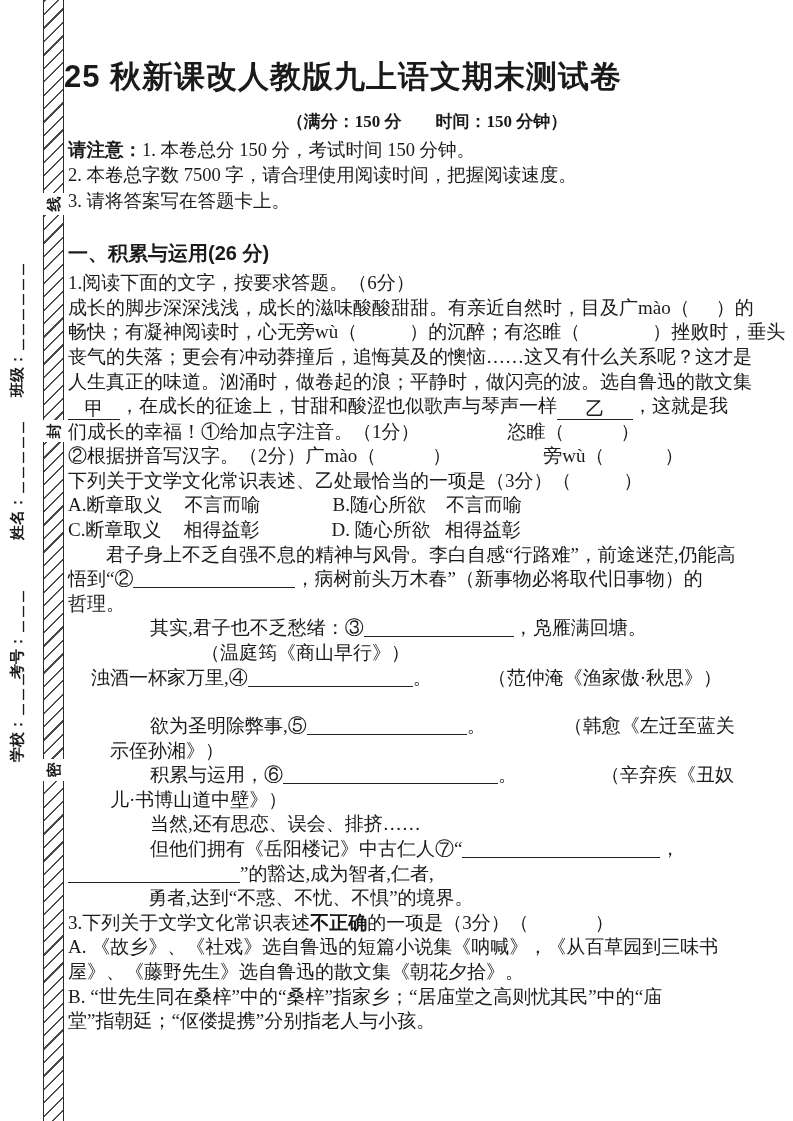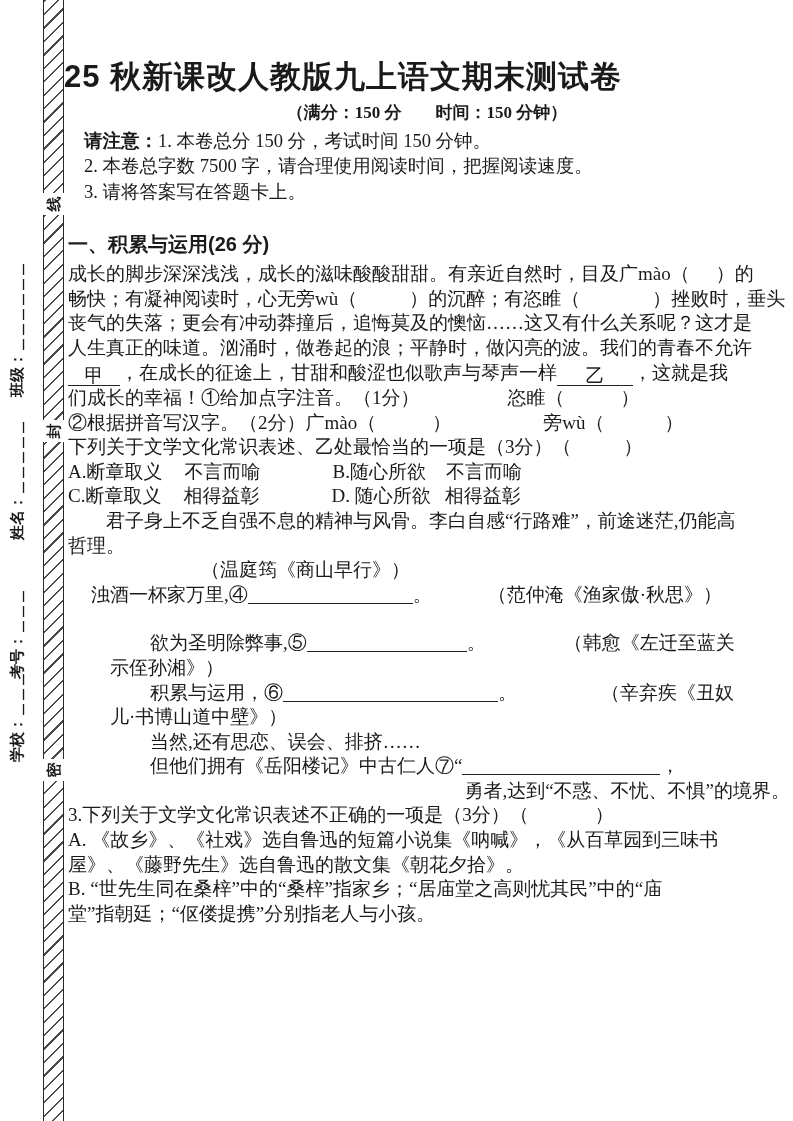--- a/index.html
+++ b/index.html
@@ -37,33 +37,33 @@
   .vl-kaohao{width:104px;left:-35px;top:616px;}
   .vl-xuexiao{width:96px;left:-31px;top:703px;}
   
   .content{position:absolute;left:64px;top:0;width:726px;height:100%;}
   .title{
     margin:57px 0 0 0;text-align:left;
     font-family:"Liberation Sans","DejaVu Sans",sans-serif;
     font-weight:bold;font-size:31px;letter-spacing:1px;line-height:40px;
   }
   .subtitle{
-    margin-top:6px;text-align:center;
+    margin-top:15px;text-align:center;
     font-weight:bold;font-size:17px;line-height:20px;
   }
-  .notices{margin:6px 0 0 20px;font-size:18.5px;line-height:25.4px;}
+  .notices{margin:6px 0 0 4px;font-size:18.5px;line-height:25.4px;}
   .notice-line .lbl{font-weight:bold;}
   .sec-heading{
     margin:27px 0 0 4px;
     font-family:"Liberation Sans","DejaVu Sans",sans-serif;
     font-weight:bold;font-size:20px;line-height:24px;
   }
   #body{margin:6px 0 0 4px;font-size:19px;line-height:24.6px;}
   .bline{white-space:nowrap;}
-  .bline .bold{font-weight:normal;}
+  .bline .bold{font-weight:bold;}
   .gap{display:inline-block;height:1px;}
   .blank{
     display:inline-block;border-bottom:1.6px solid #222;
     height:1.02em;line-height:1.02em;text-align:center;
     vertical-align:-3px;
   }
 </style>
 </head>
 <body>
 
@@ -99,41 +99,45 @@
         <span>2. 本卷总字数 7500 字，请合理使用阅读时间，把握阅读速度。</span>
       </div>
       <div class="notice-line">
         <span>3. 请将答案写在答题卡上。</span>
       </div>
     </div>
 
     <div class="sec-heading">一、积累与运用(26 分)</div>
 
     <div id="body">
+        <div class="bline"><span>1.阅读下面的文字，按要求答题。（6分）</span></div>
         <div class="bline"><span>成长的脚步深深浅浅，成长的滋味酸酸甜甜。有亲近自然时，目及广mào（</span><span class="gap" style="width: 26px;"></span><span>）的</span></div>
         <div class="bline"><span>畅快；有凝神阅读时，心无旁wù（</span><span class="gap" style="width: 52px;"></span><span>）的沉醉；有恣睢（</span><span class="gap" style="width: 72px;"></span><span>）挫败时，垂头</span></div>
         <div class="bline"><span>丧气的失落；更会有冲动莽撞后，追悔莫及的懊恼……这又有什么关系呢？这才是</span></div>
-        <div class="bline"><span>人生真正的味道。汹涌时，做卷起的浪；平静时，做闪亮的波。我们的青春不允许</span></div>
+        <div class="bline"><span>人生真正的味道。汹涌时，做卷起的浪；平静时，做闪亮的波。选自鲁迅的散文集</span></div>
         <div class="bline"><span class="blank" style="width: 52px;">甲</span><span>，在成长的征途上，甘甜和酸涩也似歌声与琴声一样</span><span class="blank" style="width: 76px;">乙</span><span>，这就是我</span></div>
         <div class="bline"><span>们成长的幸福！①给加点字注音。（1分）</span><span class="gap" style="width: 88px;"></span><span>恣睢（</span><span class="gap" style="width: 56px;"></span><span>）</span></div>
         <div class="bline"><span>②根据拼音写汉字。（2分）广mào（</span><span class="gap" style="width: 56px;"></span><span>）</span><span class="gap" style="width: 92px;"></span><span>旁wù（</span><span class="gap" style="width: 60px;"></span><span>）</span></div>
         <div class="bline"><span>下列关于文学文化常识表述、乙处最恰当的一项是（3分）（</span><span class="gap" style="width: 52px;"></span><span>）</span></div>
         <div class="bline"><span>A.断章取义</span><span class="gap" style="width: 22px;"></span><span>不言而喻</span><span class="gap" style="width: 72px;"></span><span>B.随心所欲</span><span class="gap" style="width: 20px;"></span><span>不言而喻</span></div>
         <div class="bline"><span>C.断章取义</span><span class="gap" style="width: 22px;"></span><span>相得益彰</span><span class="gap" style="width: 72px;"></span><span>D. 随心所欲</span><span class="gap" style="width: 14px;"></span><span>相得益彰</span></div>
         <div class="bline" style="padding-left: 38px;"><span>君子身上不乏自强不息的精神与风骨。李白自感“行路难”，前途迷茫,仍能高</span></div>
+        <div class="bline"><span>悟到“②</span><span class="blank" style="width: 162px;"></span><span>，病树前头万木春”（新事物必将取代旧事物）的</span></div>
         <div class="bline"><span>哲理。</span></div>
+        <div class="bline" style="padding-left: 82px;"><span>其实,君子也不乏愁绪：③</span><span class="blank" style="width: 150px;"></span><span>，凫雁满回塘。</span></div>
         <div class="bline" style="padding-left: 133px;"><span>（温庭筠《商山早行》）</span></div>
         <div class="bline" style="padding-left: 23px;"><span>浊酒一杯家万里,④</span><span class="blank" style="width: 165px;"></span><span>。</span><span class="gap" style="width: 56px;"></span><span>（范仲淹《渔家傲·秋思》）</span></div>
         <div class="bline" style="padding-left: 82px; margin-top: 24px;"><span>欲为圣明除弊事,⑤</span><span class="blank" style="width: 160px;"></span><span>。</span><span class="gap" style="width: 78px;"></span><span>（韩愈《左迁至蓝关</span></div>
         <div class="bline" style="padding-left: 42px;"><span>示侄孙湘》）</span></div>
         <div class="bline" style="padding-left: 82px;"><span>积累与运用，⑥</span><span class="blank" style="width: 215px;"></span><span>。</span><span class="gap" style="width: 84px;"></span><span>（辛弃疾《丑奴</span></div>
         <div class="bline" style="padding-left: 42px;"><span>儿·书博山道中壁》）</span></div>
         <div class="bline" style="padding-left: 82px;"><span>当然,还有思恋、误会、排挤……</span></div>
         <div class="bline" style="padding-left: 82px;"><span>但他们拥有《岳阳楼记》中古仁人⑦“</span><span class="blank" style="width: 198px;"></span><span>，</span></div>
-        <div class="bline" style="padding-left: 80px; text-align: right;"><span>勇者,达到“不惑、不忧、不惧”的境界。</span></div>
+        <div class="bline"><span class="blank" style="width: 172px;"></span><span>”的豁达,成为智者,仁者,</span></div>
+        <div class="bline" style="padding-left: 80px;"><span>勇者,达到“不惑、不忧、不惧”的境界。</span></div>
         <div class="bline"><span>3.下列关于文学文化常识表述</span><span class="bold">不正确</span><span>的一项是（3分）（</span><span class="gap" style="width: 66px;"></span><span>）</span></div>
         <div class="bline"><span>A. 《故乡》、《社戏》选自鲁迅的短篇小说集《呐喊》，《从百草园到三味书</span></div>
         <div class="bline"><span>屋》、《藤野先生》选自鲁迅的散文集《朝花夕拾》。</span></div>
         <div class="bline"><span>B. “世先生同在桑梓”中的“桑梓”指家乡；“居庙堂之高则忧其民”中的“庙</span></div>
         <div class="bline"><span>堂”指朝廷；“伛偻提携”分别指老人与小孩。</span></div>
       </div>
   </div>
 </div>
 
 </body></html>

